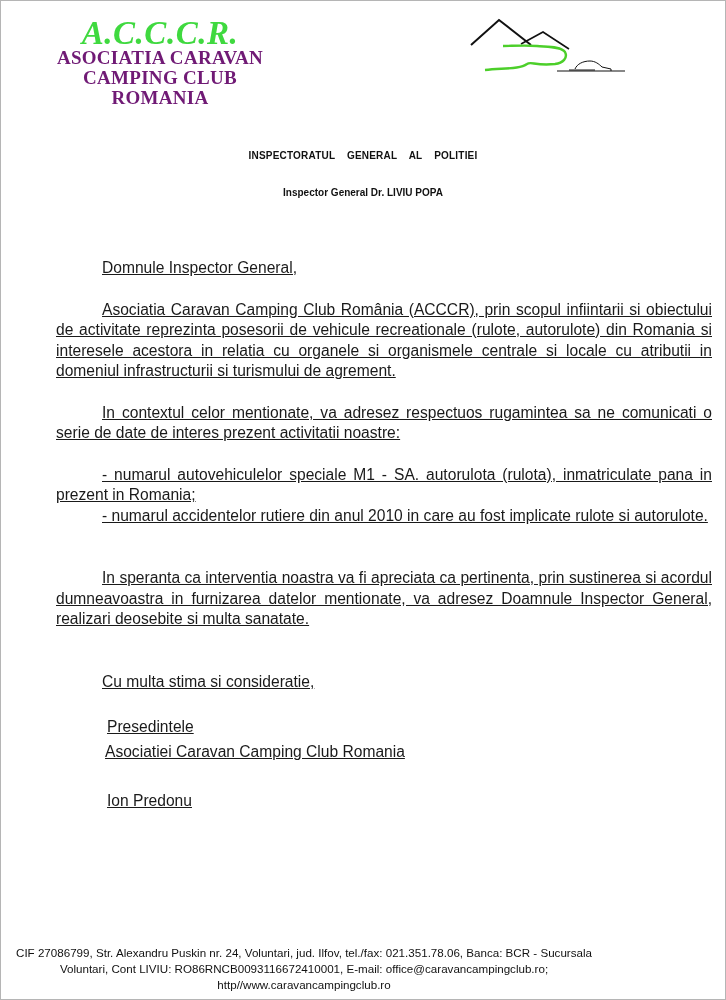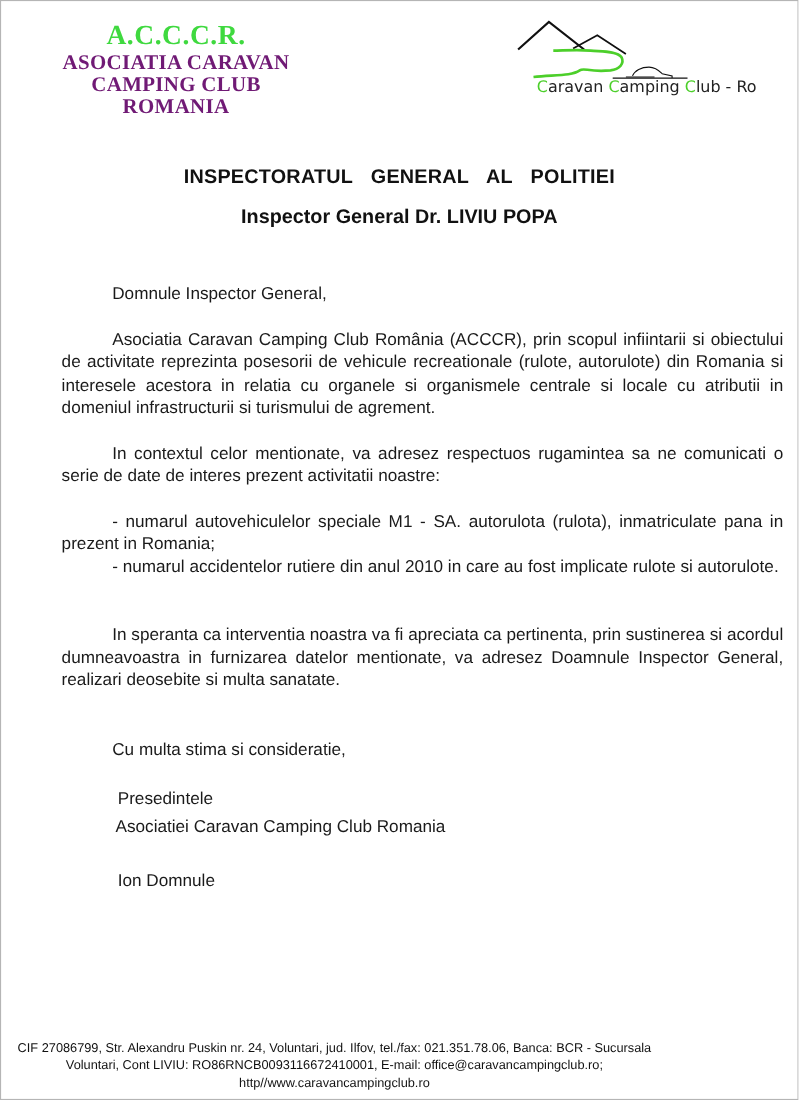--- a/index.html
+++ b/index.html
@@ -1,28 +1,28 @@
 <!DOCTYPE html>
 <html><head>
 <meta charset="utf-8">
 <style>
   html, body { margin:0; padding:0; background:#fff; }
   body { width:726px; height:1000px; position:relative; overflow:hidden; font-family:"Liberation Sans", sans-serif; color:#1a1a1a; }
   .frame { position:absolute; left:0; top:0; width:724px; height:998px; border:1px solid #b5b5b5; }
   .org { position:absolute; left:40px; top:18px; width:240px; text-align:center; font-family:"Liberation Serif", serif; font-weight:bold; }
-  .org .acr { color:#3fd93f; font-size:25px; letter-spacing:0.5px; line-height:30px; }
+  .org .acr { color:#3fd93f; font-size:33px; letter-spacing:0.5px; line-height:30px;font-style:italic; }
   .org .line { font-size:19px; line-height:20px; color:#701a75; letter-spacing:0.3px; }
   .logo { position:absolute; left:465px; top:14px; width:200px; height:80px; }
   .logo svg { position:absolute; left:0; top:0; }
   .logo .brand { position:absolute; left:23px; top:58px; font-size:14.5px; color:#222; white-space:nowrap; font-family:"DejaVu Sans", sans-serif; }
   .logo .g { color:#4ccf2a; }
-  .heading { position:absolute; left:0; width:726px; text-align:center; font-weight:bold; font-size:18px; color:#111; }
+  .heading { position:absolute; left:0; width:726px; text-align:center; font-weight:bold; font-size:10px; color:#111; }
   .h1 { top:150px; letter-spacing:0.2px; word-spacing:3px; }
   .h2 { top:187px; }
-  .body { position:absolute; left:56px; top:258px; width:656px; font-size:15.6px; line-height:20.5px; color:#1a1a1a; }
+  .body { position:absolute; left:56px; top:258px; width:656px; font-size:15.6px; line-height:20.5px; color:#1a1a1a;text-decoration:underline; }
   .p { margin:0; text-align:justify; text-indent:46px; }
   .gap { height:21px; }
   .salut { text-indent:46px; margin:0; }
   .sig { margin:4px; padding-left:47px; }
   .sig.org2 { padding-left:45px; }
   .footer { position:absolute; left:0; width:608px; top:945px; text-align:center; font-size:11.6px; line-height:16px; color:#111; }
 </style>
 </head>
 <body>
 
@@ -35,23 +35,20 @@
 </div>
 
 <div class="logo">
   <svg width="200" height="60" viewBox="0 0 200 60">
     <polyline points="6,31 34,6 66,31" fill="none" stroke="#111" stroke-width="2"></polyline>
     <polyline points="56,30 78,18 104,35" fill="none" stroke="#111" stroke-width="1.6"></polyline>
     <path d="M20,56 C40,54 55,55 62,50 C66,47 70,52 90,50 C98,49 103,44 100,38 C96,32 80,33 72,32 C60,31 46,32 38,32" fill="none" stroke="#4ccf2a" stroke-width="2.4"></path>
     <path d="M104,56 L130,56 M110,55 C112,50 118,47 125,47 C130,47 134,50 137,53 L146,55 L146,57" fill="none" stroke="#111" stroke-width="1"></path>
     <line x1="92" y1="57" x2="160" y2="57" stroke="#111" stroke-width="1.2"></line>
   </svg>
-  <div class="brand">
-    <span class="g">C</span><span>aravan </span><span class="g">C</span><span>amping </span><span class="g">C</span><span>lub - Ro</span>
-  </div>
 </div>
 
 <div class="heading h1" style="white-space:pre;">INSPECTORATUL  GENERAL  AL  POLITIEI</div>
 <div class="heading h2">Inspector General Dr. LIVIU POPA</div>
 
 <div class="body">
   <p class="salut">Domnule Inspector General,</p>
   <div class="gap"></div>
   <p class="p">Asociatia Caravan Camping Club România (ACCCR), prin scopul infiintarii si obiectului de activitate reprezinta posesorii de vehicule recreationale (rulote, autorulote) din Romania si interesele acestora in relatia cu organele si organismele centrale si locale cu atributii in domeniul infrastructurii si turismului de agrement.</p>
   <div class="gap"></div>
@@ -62,20 +59,20 @@
   <div class="gap"></div>
   <div class="gap"></div>
   <p class="p">In speranta ca interventia noastra va fi apreciata ca pertinenta, prin sustinerea si acordul dumneavoastra in furnizarea datelor mentionate, va adresez Doamnule Inspector General, realizari deosebite si multa sanatate.</p>
   <div class="gap"></div>
   <div class="gap"></div>
   <p class="salut">Cu multa stima si consideratie,</p>
   <div class="gap"></div>
   <p class="sig">Presedintele</p>
   <p class="sig org2">Asociatiei Caravan Camping Club Romania</p>
   <div class="gap"></div>
-  <p class="sig">Ion Domnule</p>
+  <p class="sig">Ion Predonu</p>
 </div>
 
 <div class="footer">
   <div>CIF 27086799, Str. Alexandru Puskin nr. 24, Voluntari, jud. Ilfov, tel./fax: 021.351.78.06, Banca: BCR - Sucursala</div>
   <div>Voluntari, Cont LIVIU: RO86RNCB0093116672410001, E-mail: office@caravancampingclub.ro;</div>
   <div>http//www.caravancampingclub.ro</div>
 </div>
 
 </body></html>

